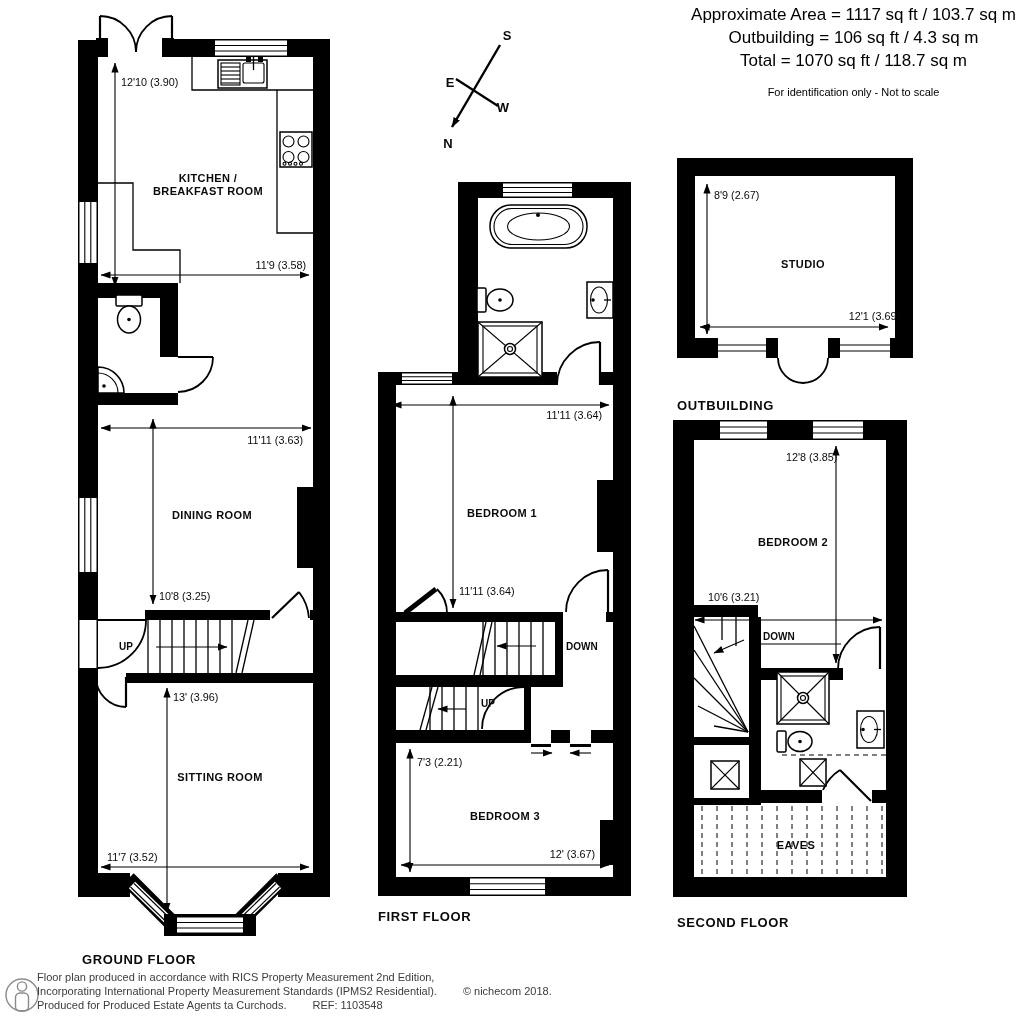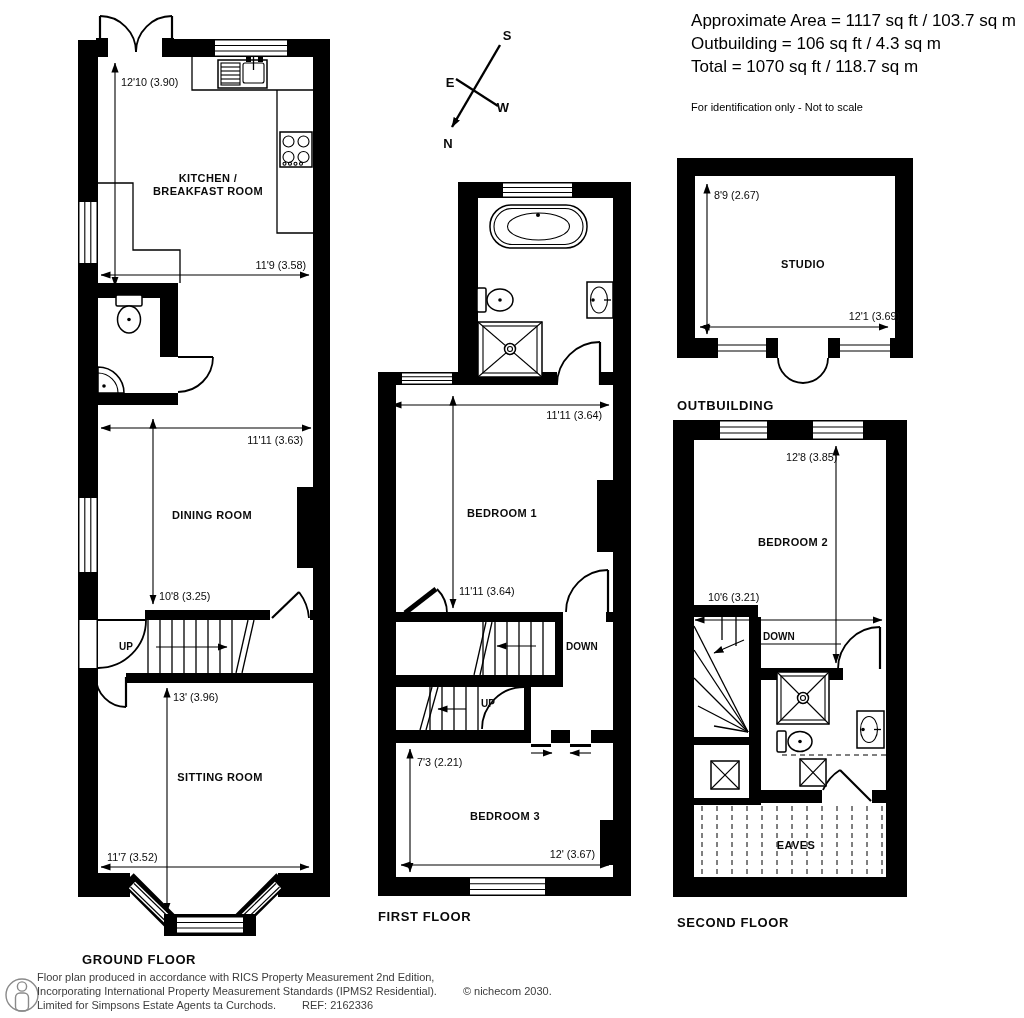--- a/index.html
+++ b/index.html
@@ -4,22 +4,22 @@
 <style>
   html,body{margin:0;padding:0;background:#fff;width:1024px;height:1018px;overflow:hidden;}
   body{font-family:"Liberation Sans",sans-serif;color:#0a0a0a;position:relative;}
   .stage{position:absolute;inset:0;width:1024px;height:1018px;}
   svg text{font-family:"Liberation Sans",sans-serif;fill:#0a0a0a;}
   .room-label{font-size:11px;font-weight:bold;letter-spacing:.4px;}
   .dim-label{font-size:10.8px;}
   .floor-title{font-size:13px;font-weight:bold;letter-spacing:.6px;}
   .stair-label{font-size:10px;font-weight:bold;}
   .compass-letter{font-size:13px;font-weight:bold;}
-  .hdr{position:absolute;top:9px;right:8px;text-align:left;font-size:17px;line-height:23px;color:#000;}
-  .hdr .note{font-size:11px;margin-top:23px;line-height:13px;}
+  .hdr{position:absolute;top:3px;right:8px;text-align:center;font-size:17px;line-height:23px;color:#000;}
+  .hdr .note{font-size:11px;margin-top:14px;line-height:13px;}
   .ftr{position:absolute;left:37px;top:970px;font-size:11px;line-height:14px;color:#3c3c3c;}
   .ftr .gap{display:inline-block;width:26px;}
   .wall{fill:#000;stroke:none;}
   .win{fill:#fff;stroke:none;}
   .ln{stroke:#000;fill:none;stroke-width:1.3;}
   .ln-thin{stroke:#000;fill:none;stroke-width:1.1;}
   .door{stroke:#000;fill:none;stroke-width:1.8;}
   .leaf{stroke:#000;fill:none;stroke-width:2.2;}
   .fix{fill:#fff;stroke:#000;stroke-width:1.5;}
   .fix2{fill:none;stroke:#000;stroke-width:1.1;}
@@ -474,18 +474,18 @@
   <g>
     <circle class="logo" cx="22" cy="995" r="16"></circle>
     <circle class="logo" cx="22" cy="986.5" r="4.6"></circle>
     <rect class="logo" x="15.5" y="993" width="13" height="18" rx="4.5"></rect>
   </g>
 </svg>
 
 <div class="ftr">
   <div>Floor plan produced in accordance with RICS Property Measurement 2nd Edition,</div>
   <div>
-    <span>Incorporating International Property Measurement Standards (IPMS2 Residential).</span><span class="gap"></span><span>© nichecom 2030.</span>
+    <span>Incorporating International Property Measurement Standards (IPMS2 Residential).</span><span class="gap"></span><span>© nichecom 2018.</span>
   </div>
   <div>
-    <span>Limited for Simpsons Estate Agents ta Curchods.</span><span class="gap"></span><span>REF: 2162336</span>
+    <span>Produced for Produced Estate Agents ta Curchods.</span><span class="gap"></span><span>REF: 1103548</span>
   </div>
 </div>
 
 </body></html>

